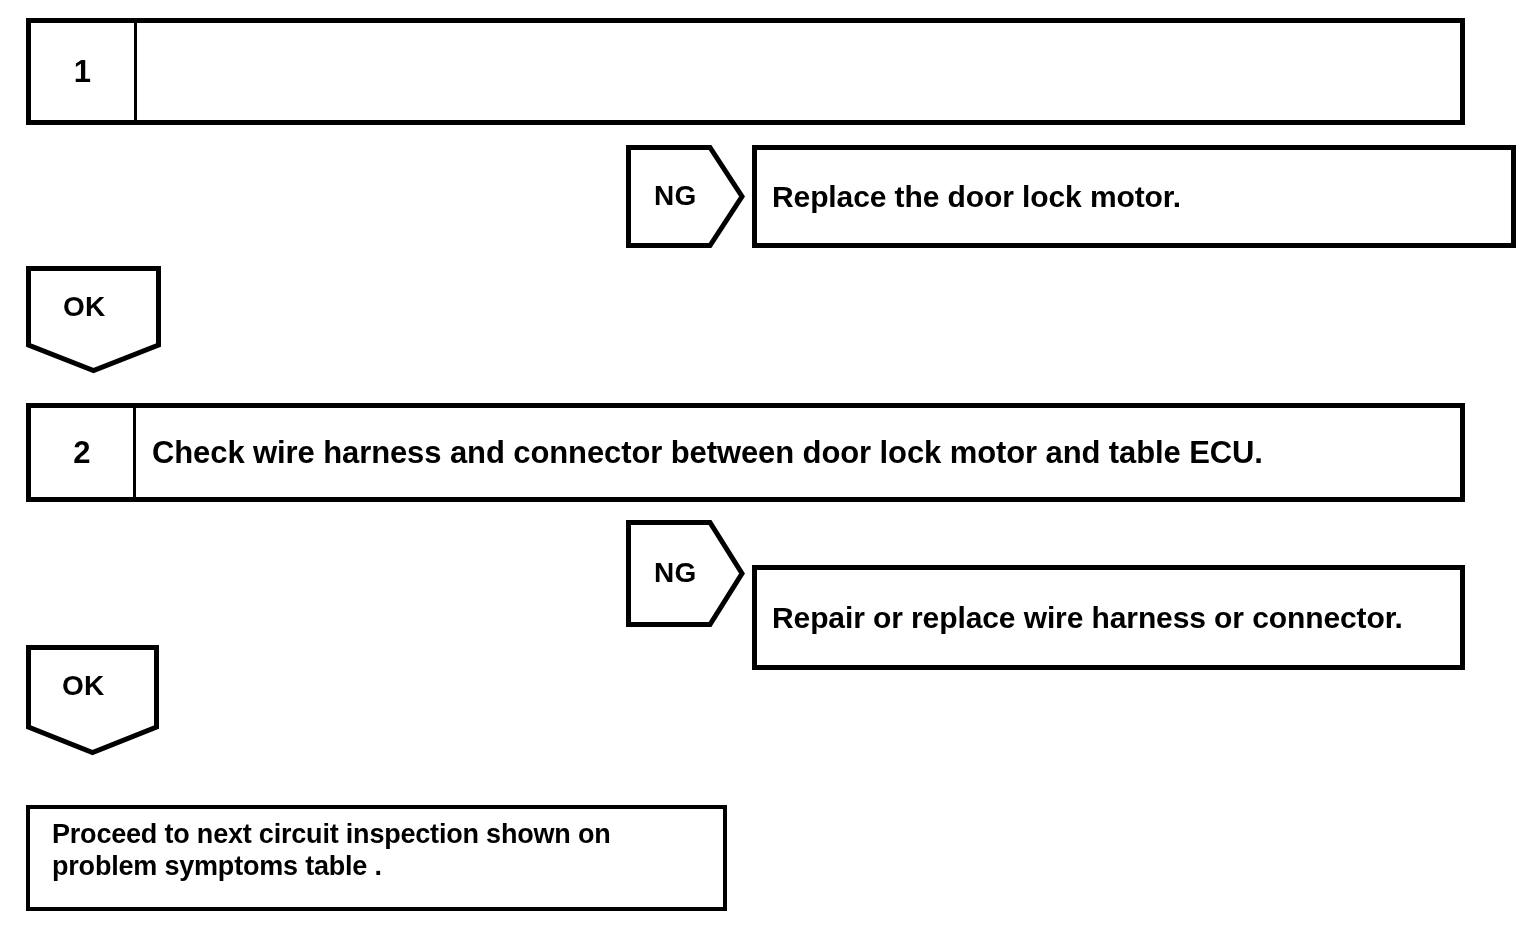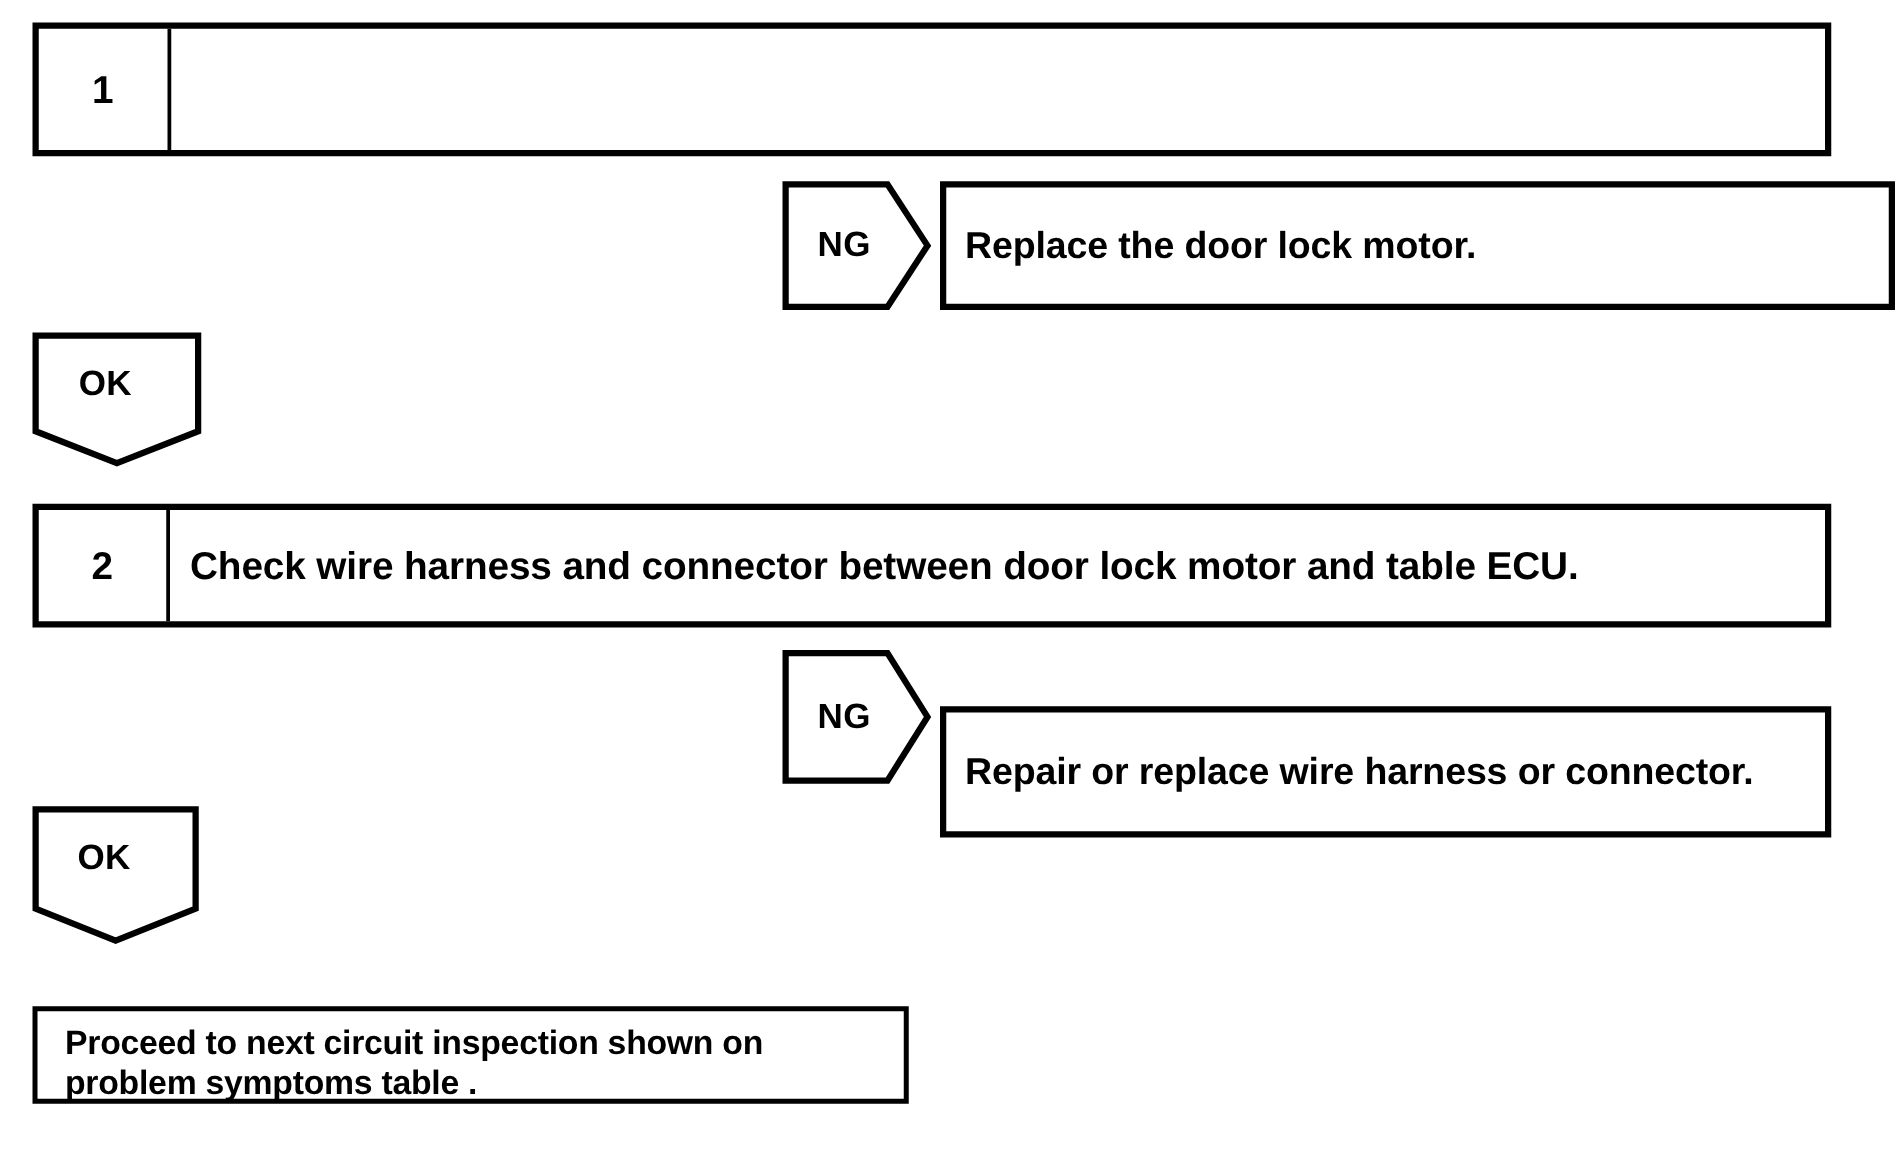--- a/index.html
+++ b/index.html
@@ -152,18 +152,18 @@
     <span class="result-text">Repair or replace wire harness or connector.</span>
   </div>
 
   <div class="arrow" style="left:26px; top:645px; width:133px; height:110px;">
     <svg width="133" height="110" viewBox="0 0 133 110" aria-hidden="true">
       <polygon points="2.5,2.5 130.5,2.5 130.5,82 66.5,107.5 2.5,82" fill="#ffffff" stroke="#000000" stroke-width="5" stroke-linejoin="miter"></polygon>
     </svg>
     <span class="arrow-label" style="left:36px; top:25px;">OK</span>
   </div>
 
-  <div class="terminal-box" style="left:26px; top:805px; width:701px; height:78px;">
+  <div class="terminal-box" style="left:26px; top:805px; width:701px; height:106px;">
     <span class="terminal-text">Proceed to next circuit inspection shown on
 problem symptoms table .</span>
   </div>
 
 </div>
 
 </body></html>

